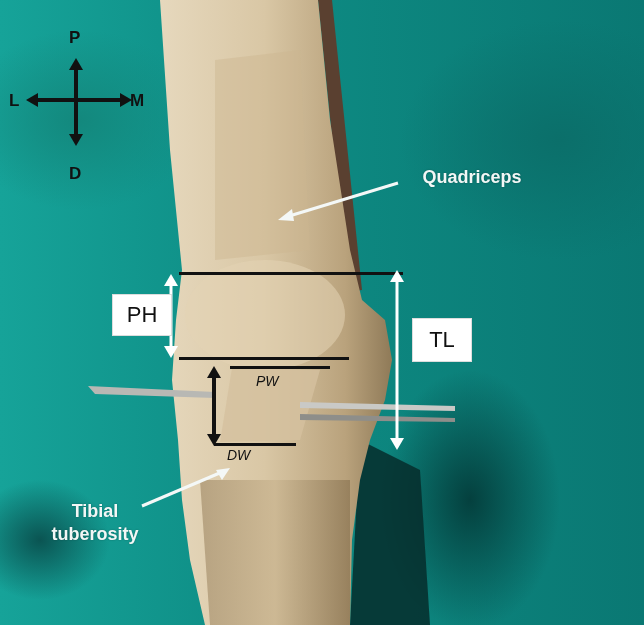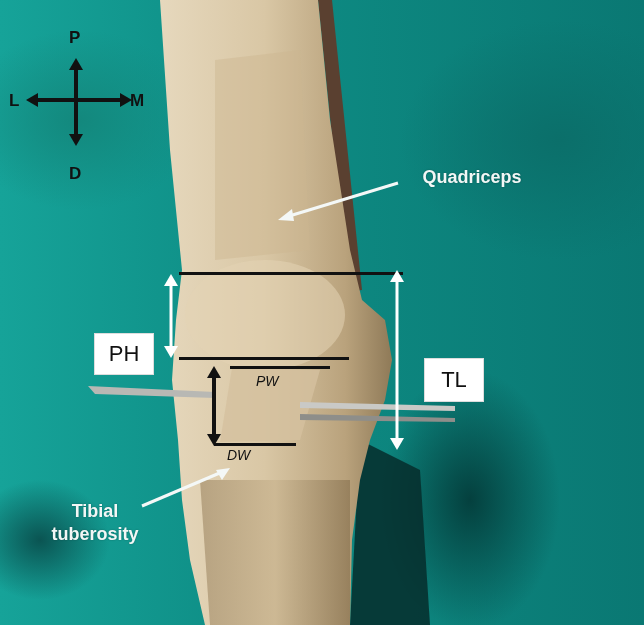--- a/index.html
+++ b/index.html
@@ -114,19 +114,19 @@
     <polygon points="9,0 2,12 16,12" fill="#fff"></polygon>
     <polygon points="9,180 2,168 16,168" fill="#fff"></polygon>
   </svg>
 
   <svg class="abs" style="left:205px;top:366px;" width="18" height="80" viewBox="0 0 18 80">
     <line x1="9" y1="8" x2="9" y2="72" stroke="#111" stroke-width="4"></line>
     <polygon points="9,0 2,12 16,12" fill="#111"></polygon>
     <polygon points="9,80 2,68 16,68" fill="#111"></polygon>
   </svg>
 
-  <div class="label-box" style="left:94px;top:294px;width:58px;height:40px;margin-top:39px;">PH</div>
-  <div class="label-box" style="left:424px;top:318px;width:58px;height:42px;margin-top:40px;">TL</div>
+  <div class="label-box" style="left:112px;top:294px;width:58px;height:40px;">PH</div>
+  <div class="label-box" style="left:412px;top:318px;width:58px;height:42px;">TL</div>
 
   <span class="plain-label" style="left:256px;top:373px;">PW</span>
   <span class="plain-label" style="left:227px;top:447px;">DW</span>
 
 </div>
 
 </body></html>

